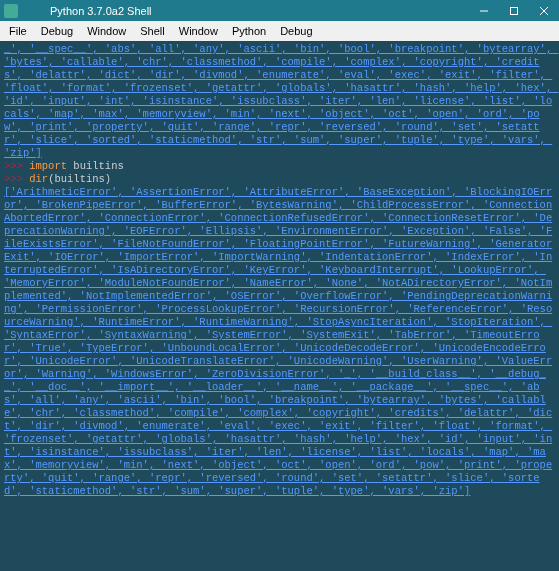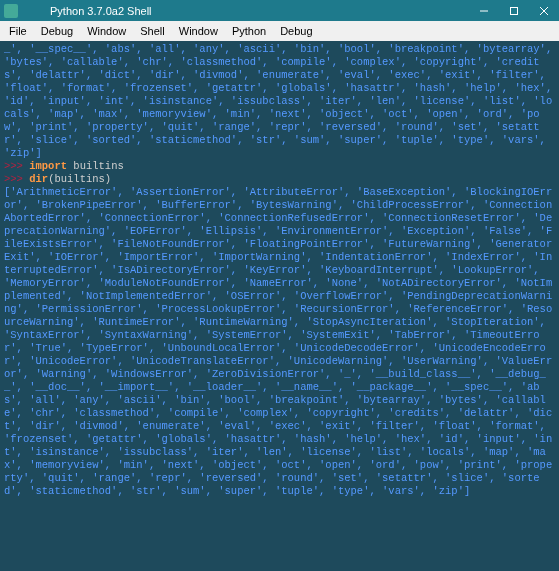--- a/index.html
+++ b/index.html
@@ -6,22 +6,22 @@
 body { font-family:"Segoe UI",Tahoma,sans-serif; background:#1e4a5c; width:559px; height:571px; overflow:hidden; }
 .titlebar { height:21px; background:#1e7a8c; color:#fff; display:flex; align-items:center; font-size:11px; }
 .titlebar .icon { width:14px; height:14px; margin:0 4px; background:#4a9; border-radius:2px; }
 .titlebar .title { flex:1;margin-left:28px; }
 .winbtns { display:flex; height:100%; }
 .winbtn { width:30px; display:flex; align-items:center; justify-content:center; color:#fff; font-size:10px; cursor:pointer; }
 .menubar { height:20px; background:#f0f0f0; display:flex; align-items:center; font-size:11px; padding:0 2px; }
 .menuitem { padding:2px 7px; cursor:pointer; }
 .editor { font-family:"Courier New",monospace; font-size:10.5px; line-height:13px; padding:2px 4px; background:#1e4a5c; color:#d0d0d0; white-space:pre-wrap; word-break:break-all; height:530px; overflow:hidden; }
 .prompt { color:#b22240; }
-.kw { color:#ff9944;font-weight:bold; }
-.output { color:#5599ff; }
+.kw { color:#ff9944; }
+.output { color:#5599ff;text-decoration:underline; }
 svg { display:block; }
 </style>
 </head>
 <body>
 
 <div class="titlebar">
   <span class="icon"></span>
   <span class="title">Python 3.7.0a2 Shell</span>
   <div class="winbtns">
     <div class="winbtn">

